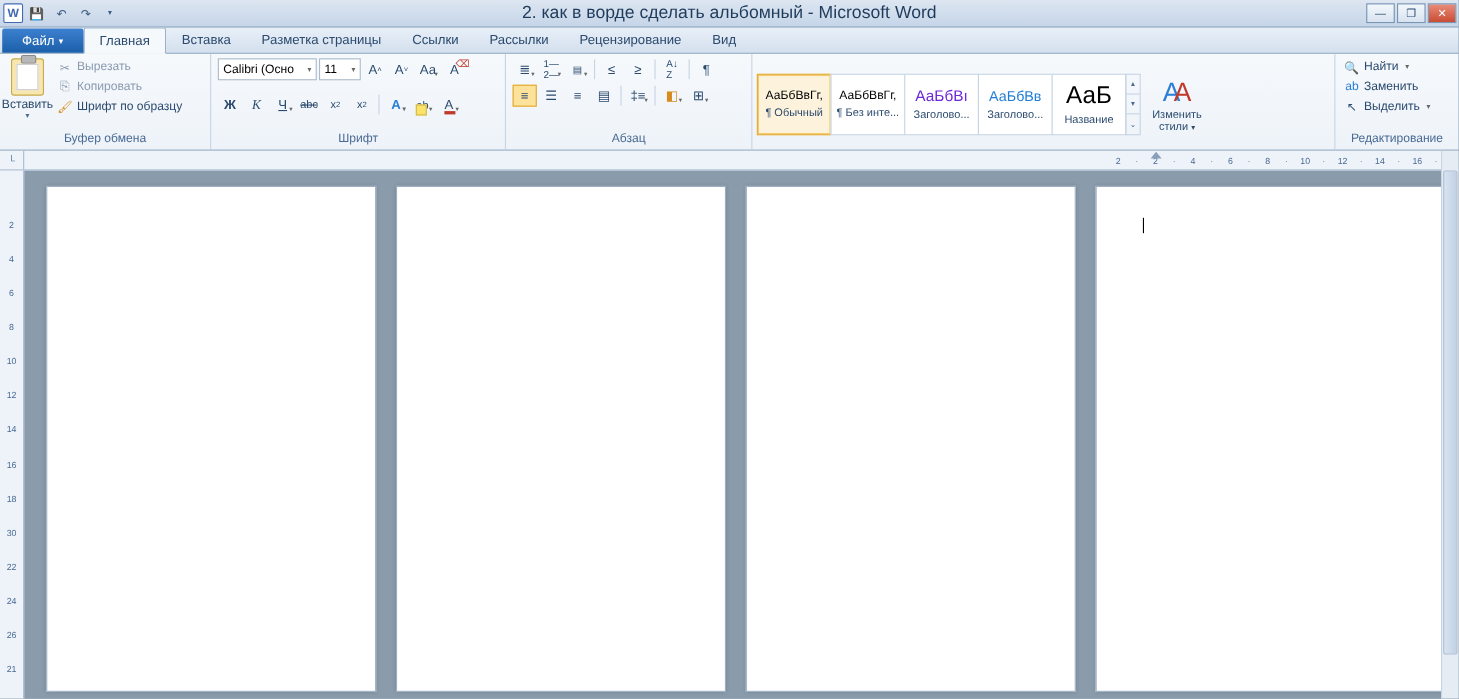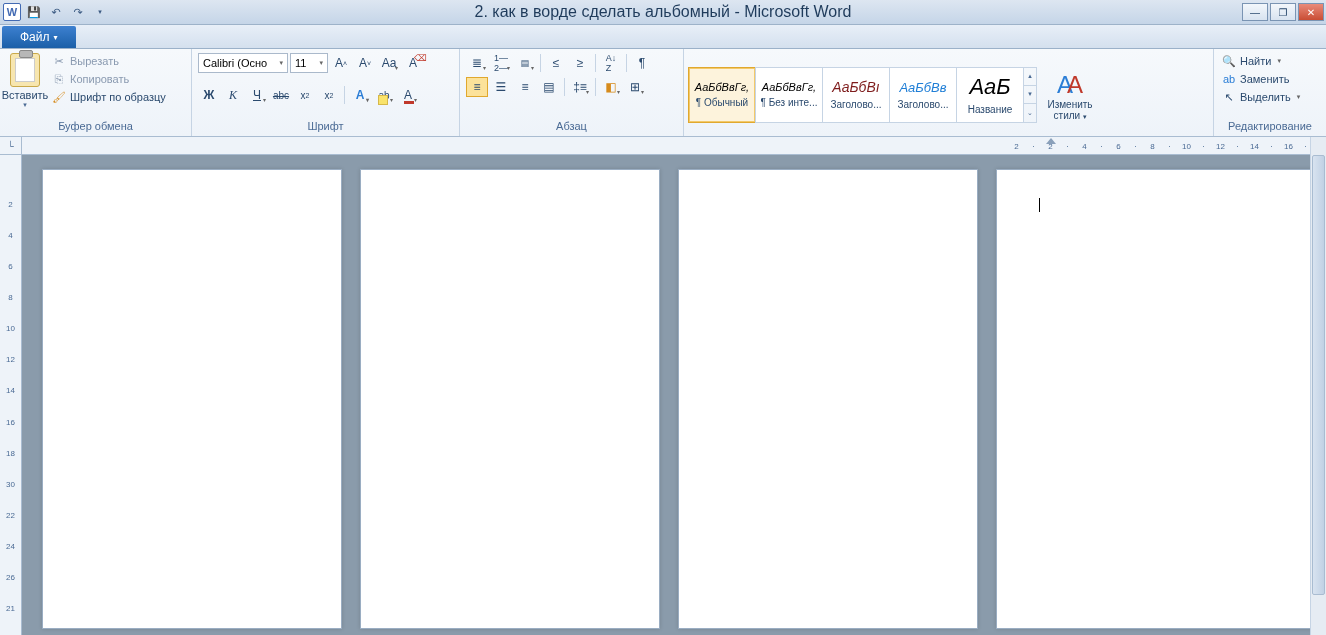--- a/index.html
+++ b/index.html
@@ -59,21 +59,21 @@
 .sep { width: 1px; height: 18px; background: #c6d4e4; margin: 0 2px; }
 
 
 .para-rows { display: flex; flex-direction: column; gap: 4px; padding: 2px; }
 
 
 .styles-body { display: flex; align-items: center; padding-top: 2px; }
 .style-gallery { display: flex; }
 .style-box { width: 68px; height: 56px; border: 1px solid #c6d4e4; background: #fff; display: flex; flex-direction: column; align-items: center; justify-content: center; cursor: pointer; margin-right: -1px; }
 .style-box.selected { border: 1px solid #e0a82e; background: #fdf3dc; box-shadow: inset 0 0 0 1px #f3c96a; }
-.style-preview { font-size: 12px; margin-bottom: 4px; font-style: italic; }
+.style-preview { font-size: 12px; margin-bottom: 4px; }
 .style-name { font-size: 10px; color: #2b4a6e; white-space: nowrap; overflow: hidden; text-overflow: ellipsis; max-width: 64px; }
 .style-scroll { width: 14px; height: 56px; border: 1px solid #c6d4e4; display: flex; flex-direction: column; }
 .style-scroll div { flex: 1; display: flex; align-items: center; justify-content: center; font-size: 7px; color: #4a6a94; cursor: pointer; border-bottom: 1px solid #c6d4e4; }
 .style-scroll div:last-child { border-bottom: none; }
 .change-styles { width: 54px; display: flex; flex-direction: column; align-items: center; padding-top: 2px; margin-left: 6px; cursor: pointer; }
 .change-styles-icon { font-size: 24px; color: #c0392b; }
 .change-styles-label { font-size: 10px; color: #2b4a6e; text-align: center; line-height: 1.1; }
 
 
 .edit-body { display: flex; flex-direction: column; gap: 2px; padding: 2px 2px; }
@@ -116,20 +116,29 @@
   <div class="title-text">2. как в ворде сделать альбомный - Microsoft Word</div>
   <div class="win-controls">
     <div class="win-btn">—</div>
     <div class="win-btn">❐</div>
     <div class="win-btn close">✕</div>
   </div>
 </div>
 
 <div class="tabs-row">
   <div class="file-tab">Файл</div>
+  <div id="tabs-holder" style="display:flex">
+      <div class="tab active">Главная</div>
+      <div class="tab">Вставка</div>
+      <div class="tab">Разметка страницы</div>
+      <div class="tab">Ссылки</div>
+      <div class="tab">Рассылки</div>
+      <div class="tab">Рецензирование</div>
+      <div class="tab">Вид</div>
+    </div>
 </div>
 
 <div class="ribbon">
 
   <div class="group" style="width:192px">
     <div class="group-body">
       <div class="paste-big">
         <div class="paste-icon"></div>
         <div class="paste-label">Вставить</div>
         <div class="paste-dd">▾</div>
@@ -241,21 +250,21 @@
       <div class="style-gallery" id="style-gallery">
           <div class="style-box selected">
             <div class="style-preview" style="color: rgb(0, 0, 0); font-size: 11px;">АаБбВвГг,</div>
             <div class="style-name">¶ Обычный</div>
           </div>
           <div class="style-box">
             <div class="style-preview" style="color: rgb(0, 0, 0); font-size: 11px;">АаБбВвГг,</div>
             <div class="style-name">¶ Без инте...</div>
           </div>
           <div class="style-box">
-            <div class="style-preview" style="color: #7f1d1d; font-size: 14px;">АаБбВı</div>
+            <div class="style-preview" style="color: #6d28d9; font-size: 14px;">АаБбВı</div>
             <div class="style-name">Заголово...</div>
           </div>
           <div class="style-box">
             <div class="style-preview" style="color: rgb(31, 126, 214); font-size: 13px;">АаБбВв</div>
             <div class="style-name">Заголово...</div>
           </div>
           <div class="style-box">
             <div class="style-preview" style="color: rgb(0, 0, 0); font-size: 22px;">АаБ</div>
             <div class="style-name">Название</div>
           </div>

